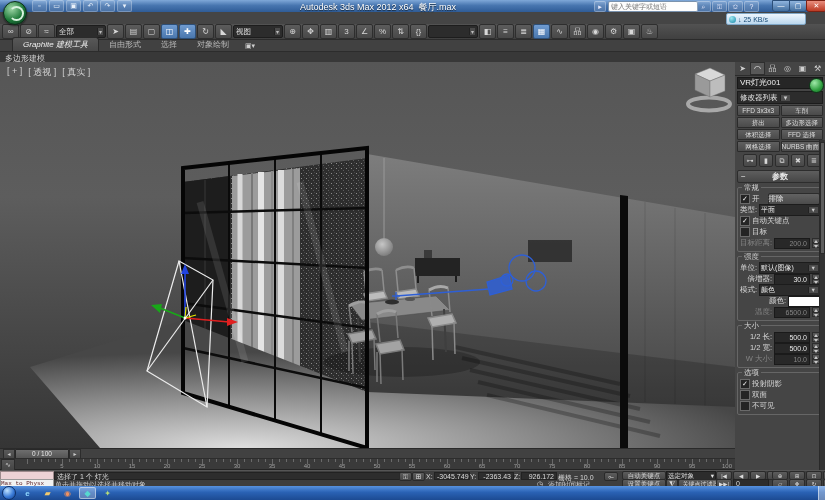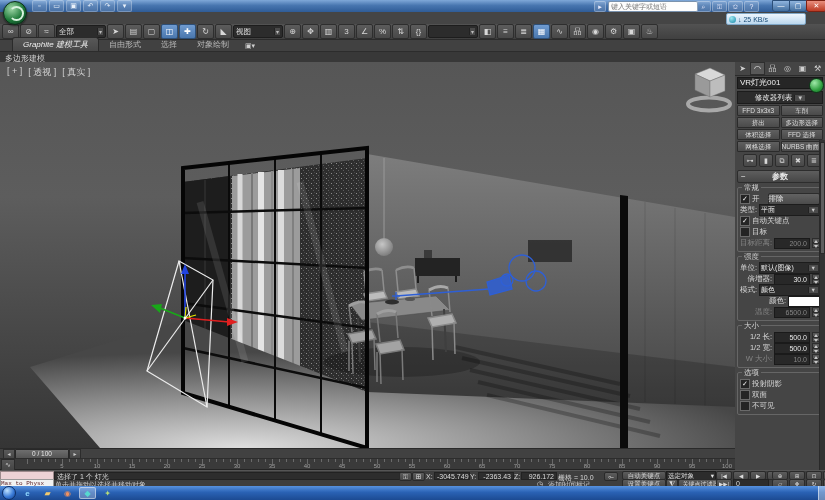--- a/index.html
+++ b/index.html
@@ -58,21 +58,21 @@
   .cmdpanel{left:735px;top:62px;width:90px;height:408px;background:#454545;box-sizing:border-box;font-size:8px;}
   .cptabs{display:flex;height:13px;border-bottom:1px solid #2c2c2c;}
   .cptab{flex:1;text-align:center;font-size:8px;line-height:13px;color:#cfcfcf;}
   .cptab.active{background:#585858;box-shadow:inset 0 0 0 1px #2e2e2e;color:#fff;}
   .namerow{display:flex;align-items:center;gap:2px;padding:1px 2px;height:12px;position:relative;}
   .namefld{flex:1;height:10px;line-height:10px;background:#262626;border:1px solid #181818;color:#efefef;
     font-size:8px;padding:0 2px;}
   .colorsw{position:absolute;right:1px;top:2px;width:13px;height:13px;border-radius:50%;z-index:6;
     background:radial-gradient(circle at 35% 30%,#9fe8a8,#2f9e3f 60%,#146126);border:1px solid #0c3d18;}
   .cpdd{margin:1px 2px;height:11px;display:flex;align-items:center;background:#2c2c2c;border:1px solid #1c1c1c;
-    font-size:7.5px;color:#e8e8e8;padding:0 2px;justify-content:center;}
+    font-size:7.5px;color:#e8e8e8;padding:0 2px;justify-content:flex-start;}
   .cpdd .a{font-size:6px;color:#ccc;background:#4c4c4c;padding:0 2px;margin-left:2px;border-left:1px solid #222;}
   .btngrid{display:grid;grid-template-columns:1fr 1fr;gap:1px;margin:1px 2px;}
   .mbtn{height:9px;line-height:9px;font-size:6.5px;text-align:center;color:#ddd;overflow:hidden;white-space:nowrap;
     background:linear-gradient(#606060,#4a4a4a);border:1px solid #2b2b2b;border-radius:1px;}
   .stack{margin:2px 2px 1px;height:58px;background:#393939;border:1px solid #969696;overflow:hidden;}
   .stkrow{height:11px;display:flex;align-items:center;gap:3px;padding:0 3px;font-size:8px;color:#ddd;}
   .stkrow.sel{background:#4e7ab0;color:#fff;}
   .stktools{display:flex;justify-content:flex-end;gap:2px;padding:1px 4px;}
   .skt{width:12px;height:11px;font-size:7px;line-height:11px;text-align:center;color:#d8d8d8;
     background:linear-gradient(#5c5c5c,#484848);border:1px solid #2c2c2c;border-radius:2px;}
@@ -143,20 +143,23 @@
       <i></i>
     </div>
   <div class="abs qat" id="qat">
       <div class="qic">▫</div>
       <div class="qic">▭</div>
       <div class="qic">▣</div>
       <div class="qic">↶</div>
       <div class="qic">↷</div>
       <div class="qic">▾</div>
     </div>
+  <div class="abs wtitle" style="left:300px;">
+    <span>Autodesk 3ds Max 2012 x64</span>&nbsp;&nbsp;<span>餐厅.max</span>
+  </div>
   <div class="abs ticbtn" style="left:594px;width:10px;">▸</div>
   <input class="abs search" placeholder="键入关键字或短语" style="">
   <div class="abs" style="left:696px;top:1px;display:flex;gap:1px;" id="infocenter">
       <div class="ticbtn" style="position: static;">⌕</div>
       <div class="ticbtn" style="position: static;">⚿</div>
       <div class="ticbtn" style="position: static;">✩</div>
       <div class="ticbtn" style="position: static;">?</div>
     </div>
   <div class="abs winbtn" style="left:772px;">—</div>
   <div class="abs winbtn" style="left:789px;">▢</div>

